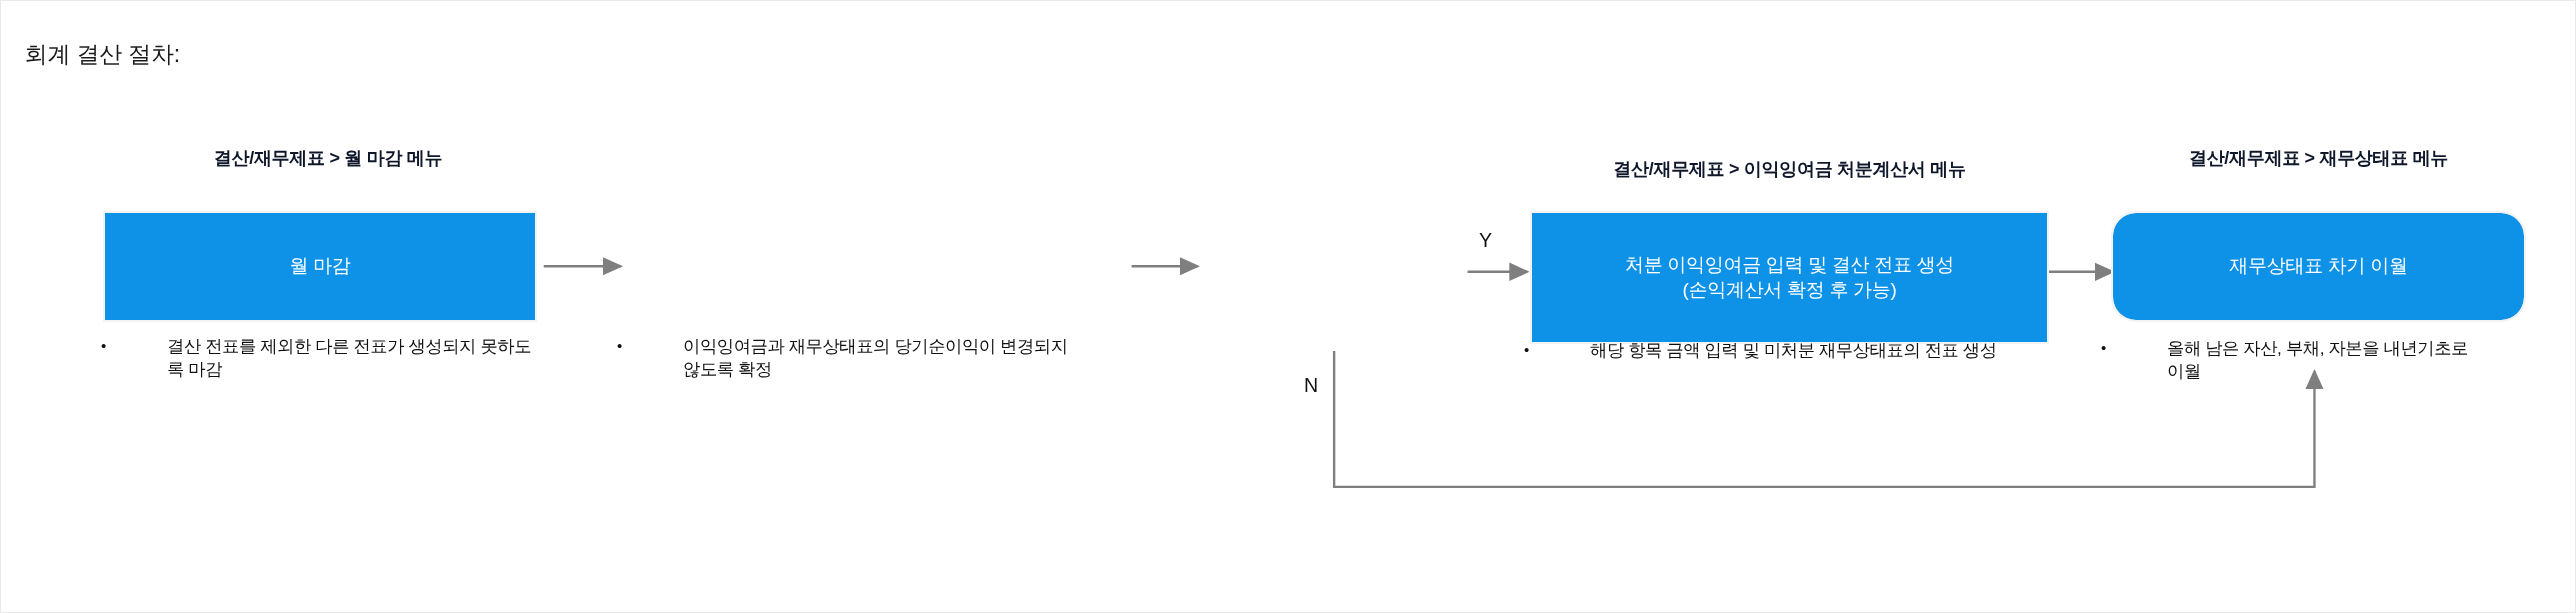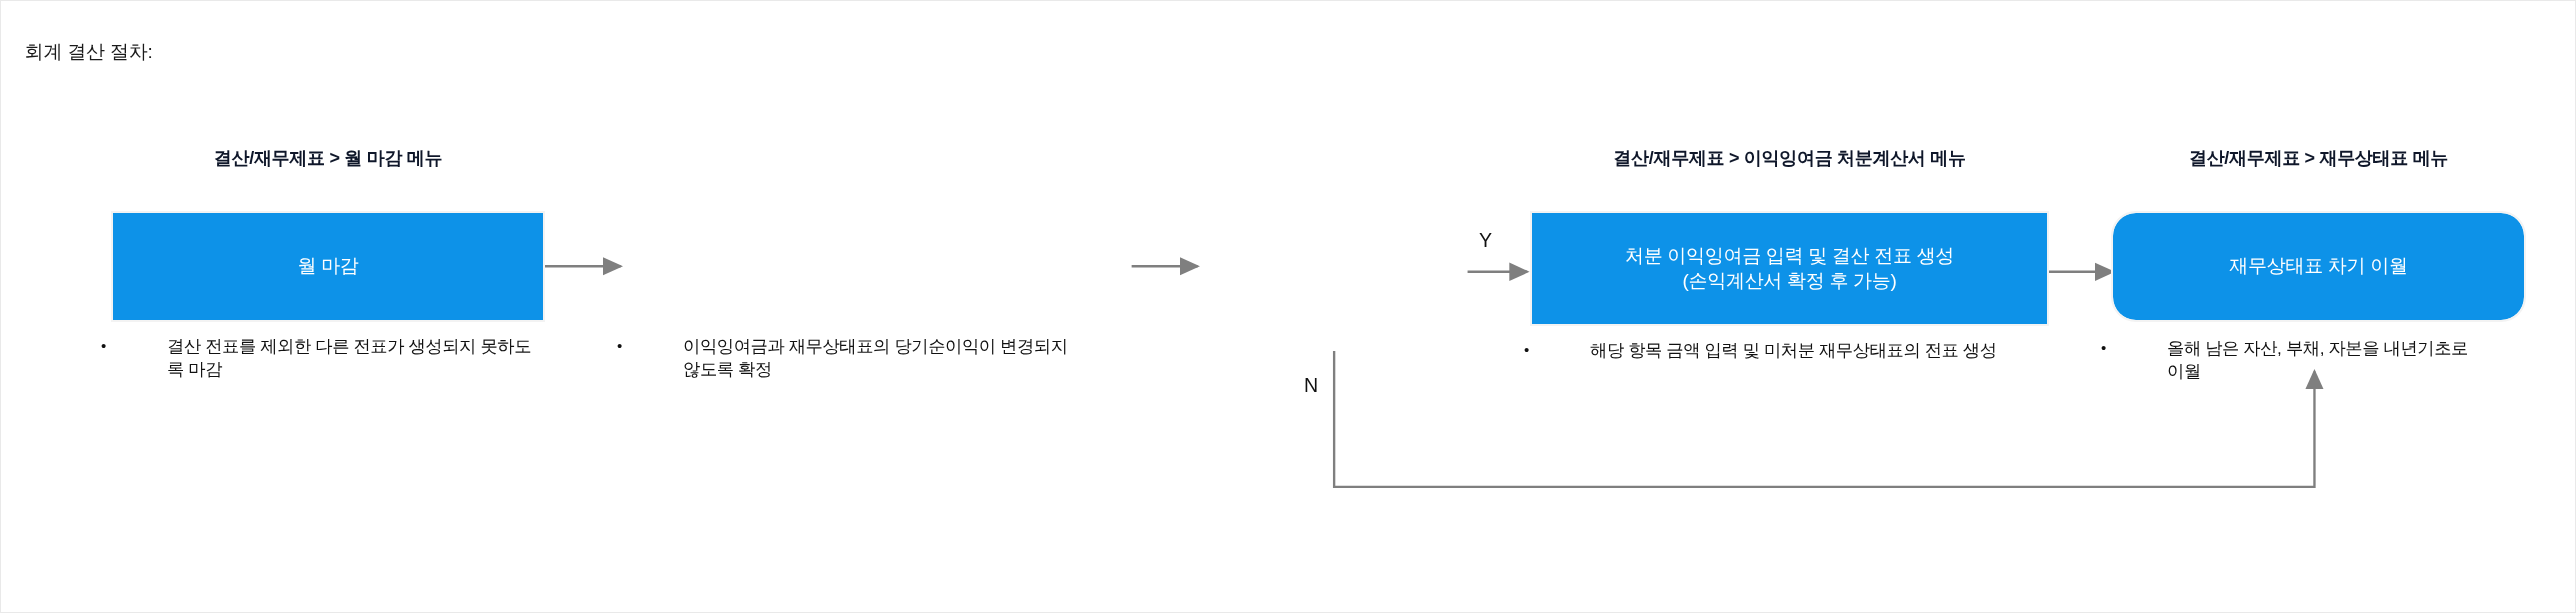--- a/index.html
+++ b/index.html
@@ -12,21 +12,21 @@
   }
   .canvas{
     position:absolute;left:0;top:0;width:2576px;height:613px;
     box-sizing:border-box;
     border:0.8px solid #e9e9e9;
     background:#ffffff;
   }
   .page-title{
     position:absolute;
     left:23.6px;top:38px;
-    font-size:19px;
+    font-size:23px;
     color:#1a1a1a;
     letter-spacing:-0.2px;
     white-space:nowrap;
   }
   
   .node-header{
     position:absolute;
     font-size:18px;
     font-weight:bold;
     color:#0f172a;
@@ -115,40 +115,40 @@
     <line x1="2606" y1="345" x2="2690" y2="345" stroke="#7f7f7f" stroke-width="3" marker-end="url(#arrowhead)"></line>
 
     <path d="M1698,446 L1698,619 L2947,619 L2947,472" fill="none" stroke="#7f7f7f" stroke-width="3" marker-end="url(#arrowhead)"></path>
   </svg>
 
   <div class="branch-label" style="left:1478px;top:228px;">Y</div>
   <div class="branch-label" style="left:1303px;top:373px;">N</div>
 
   <div class="node-header" style="left:112px;top:145px;width:430px;">결산/재무제표 &gt; 월 마감 메뉴</div>
 
-  <div class="proc-box" style="left:112px;top:212px;width:430px;height:107px;">
+  <div class="proc-box" style="left:104px;top:212px;width:430px;height:107px;">
     <span class="proc-label">월 마감</span>
   </div>
 
   <div class="bullet-block" style="left:100px;top:334px;width:437px;">
     <span class="bullet-dot">•</span>
     <span class="bullet-text">결산 전표를 제외한 다른 전표가 생성되지 못하도록 마감</span>
   </div>
 
 
 
   <div class="bullet-block" style="left:616px;top:334px;width:471px;">
     <span class="bullet-dot">•</span>
     <span class="bullet-text">이익잉여금과 재무상태표의 당기순이익이 변경되지 않도록 확정</span>
   </div>
 
 
-  <div class="node-header" style="left:1531px;top:145px;width:515px;">결산/재무제표 &gt; 이익잉여금 처분계산서 메뉴</div>
+  <div class="node-header" style="left:1531px;top:156px;width:515px;">결산/재무제표 &gt; 이익잉여금 처분계산서 메뉴</div>
 
-  <div class="proc-box" style="left:1531px;top:212px;width:515px;height:111px;flex-direction:column;">
+  <div class="proc-box" style="left:1531px;top:212px;width:515px;height:129px;flex-direction:column;">
     <span class="proc-label">처분 이익잉여금 입력 및 결산 전표 생성</span>
     <span class="proc-label">(손익계산서 확정 후 가능)</span>
   </div>
 
   <div class="bullet-block" style="left:1523px;top:338px;width:493px;">
     <span class="bullet-dot">•</span>
     <span class="bullet-text">해당 항목 금액 입력 및 미처분 재무상태표의 전표 생성</span>
   </div>
 
   <div class="node-header" style="left:2112px;top:145px;width:411px;">결산/재무제표 &gt; 재무상태표 메뉴</div>

